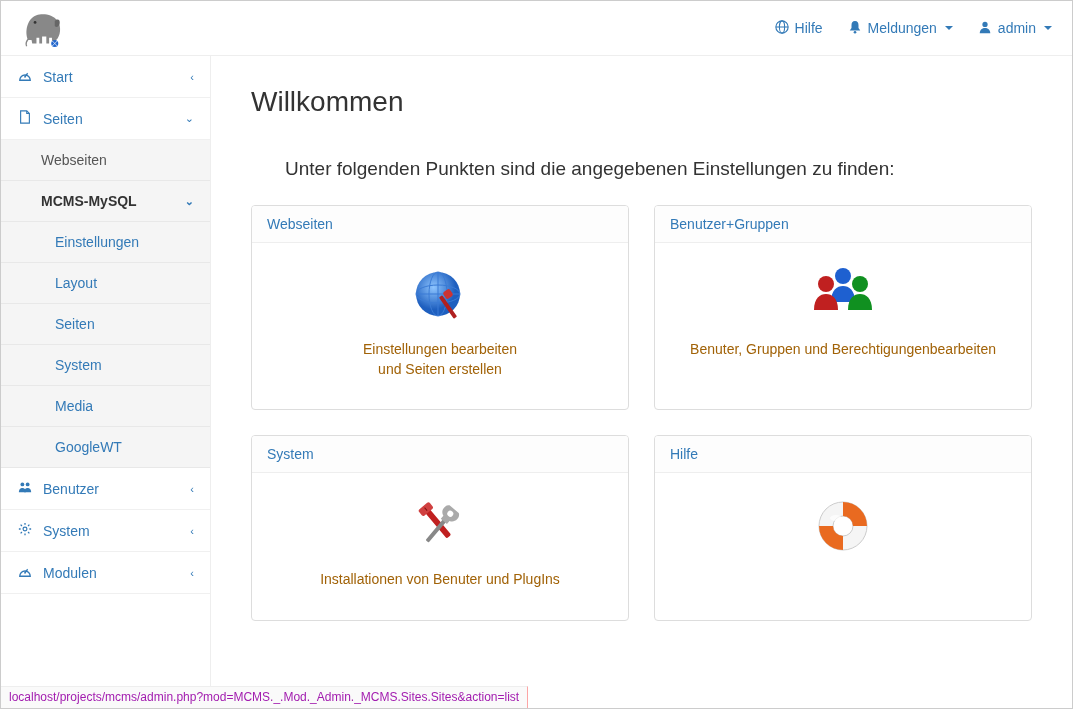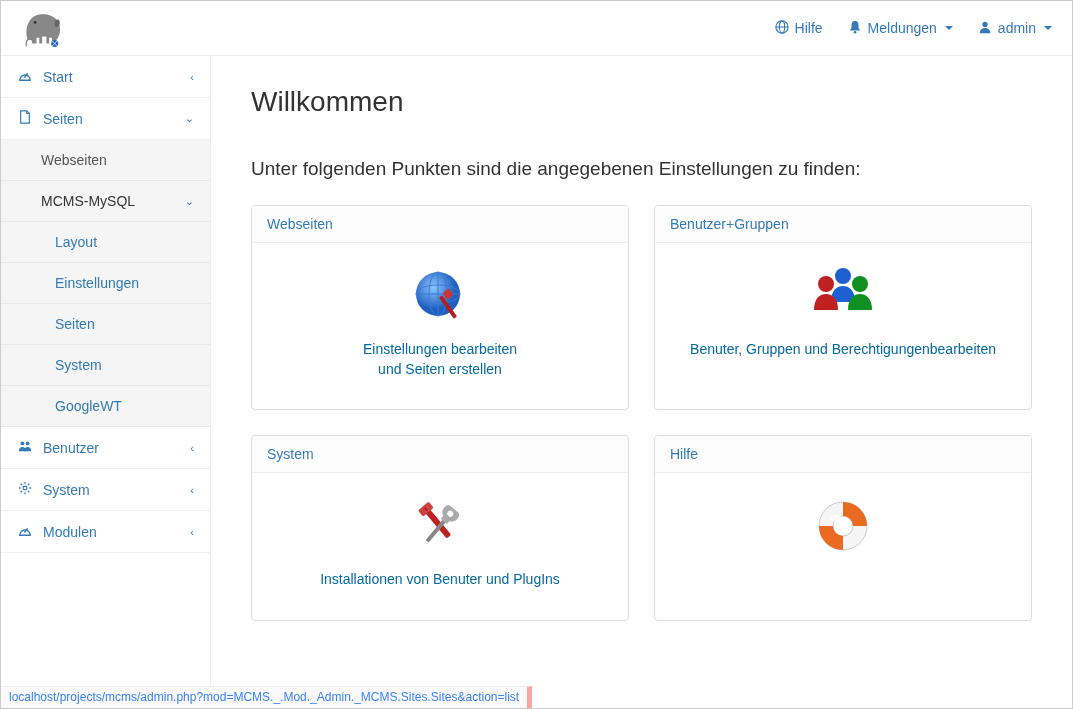--- a/index.html
+++ b/index.html
@@ -79,21 +79,21 @@
     .sidebar-sub {
       background: #f5f5f5;
     }
     .sidebar-sub .sidebar-item {
       padding-left: 40px;
       background: #f5f5f5;
       color: #555;
       border-bottom: 1px solid #e8e8e8;
     }
     .sidebar-sub .sidebar-item.active {
-      font-weight: normal;
+      font-weight: bold;
       color: #333;
     }
     .sidebar-subsub .sidebar-item {
       padding-left: 54px;
       color: #337ab7;
       font-weight: normal;
     }
 
     
     .content {
@@ -104,20 +104,21 @@
     .content h1 {
       font-size: 28px;
       font-weight: 400;
       margin-bottom: 40px;
       color: #333;
     }
     .content .subtitle {
       font-size: 19px;
       margin-bottom: 25px;
       color: #333;
+      margin-left: 34px;
     }
     .cards {
       display: grid;
       grid-template-columns: 1fr 1fr;
       gap: 25px;
     }
     .card {
       border: 1px solid #ddd;
       border-radius: 4px;
       overflow: hidden;
@@ -135,36 +136,36 @@
     }
     .card-body .iconbox {
       margin-bottom: 12px;
       height: 65px;
       display: flex;
       align-items: center;
       justify-content: center;
     }
     .card-body .desc {
       font-size: 14px;
-      color: #0369a1;
+      color: #a16207;
       line-height: 1.4;
     }
 
     
     .statusbar {
       position: absolute;
       bottom: 0;
       left: 0;
       height: 22px;
       padding: 3px 8px;
       font-size: 12px;
-      color: #3b82f6;
+      color: #a21caf;
       background: #fafafa;
       border-top: 1px solid #eee;
-      border-right: 5px solid #fca5a5;
+      border-right: 1px solid #fca5a5;
     }
 
     
     .ico { width: 14px; height: 14px; fill: currentColor; }
   </style>
 </head>
 <body>
 
 <div class="navbar">
   <div class="navbar-left">
@@ -244,30 +245,33 @@
     <div class="sidebar-sub">
       <a class="sidebar-item">
         <span>Webseiten</span>
       </a>
       <a class="sidebar-item active">
         <span>MCMS-MySQL</span>
         <span class="arrow">⌄</span>
       </a>
       <div class="sidebar-subsub">
         <a class="sidebar-item">
+          <span>Einstellungen</span>
+        </a>
+        <a class="sidebar-item">
           <span>Layout</span>
         </a>
         <a class="sidebar-item">
-          <span>Einstellungen</span>
-        </a>
-        <a class="sidebar-item">
           <span>Seiten</span>
         </a>
         <a class="sidebar-item">
           <span>System</span>
+        </a>
+        <a class="sidebar-item">
+          <span>Media</span>
         </a>
         <a class="sidebar-item">
           <span>GoogleWT</span>
         </a>
       </div>
     </div>
 
     <a class="sidebar-item">
       <span class="icon">
         <svg class="ico" viewBox="0 0 16 16">

